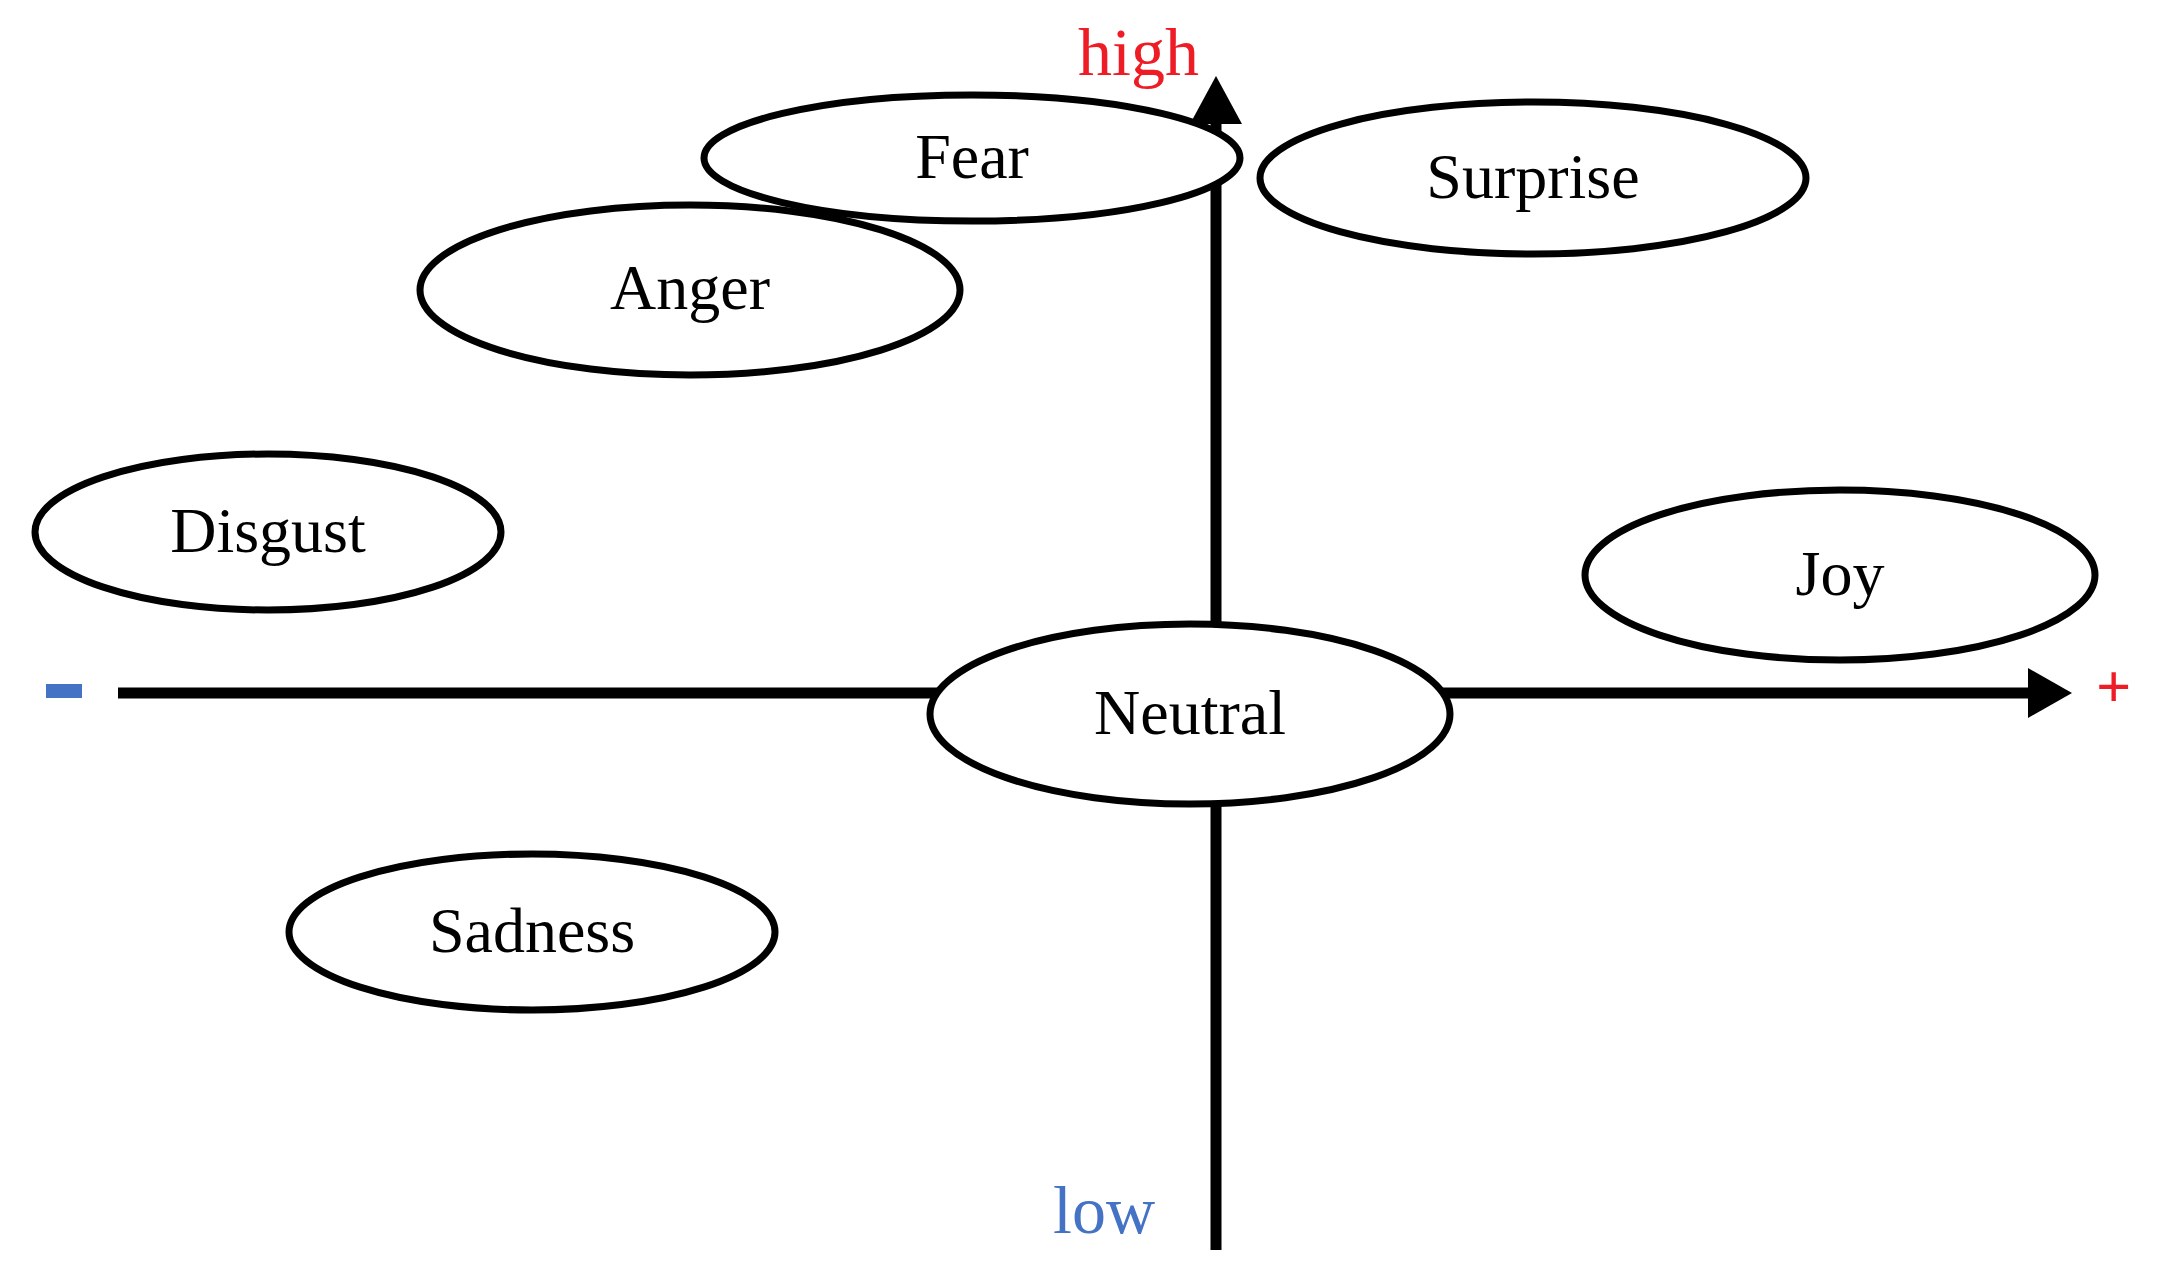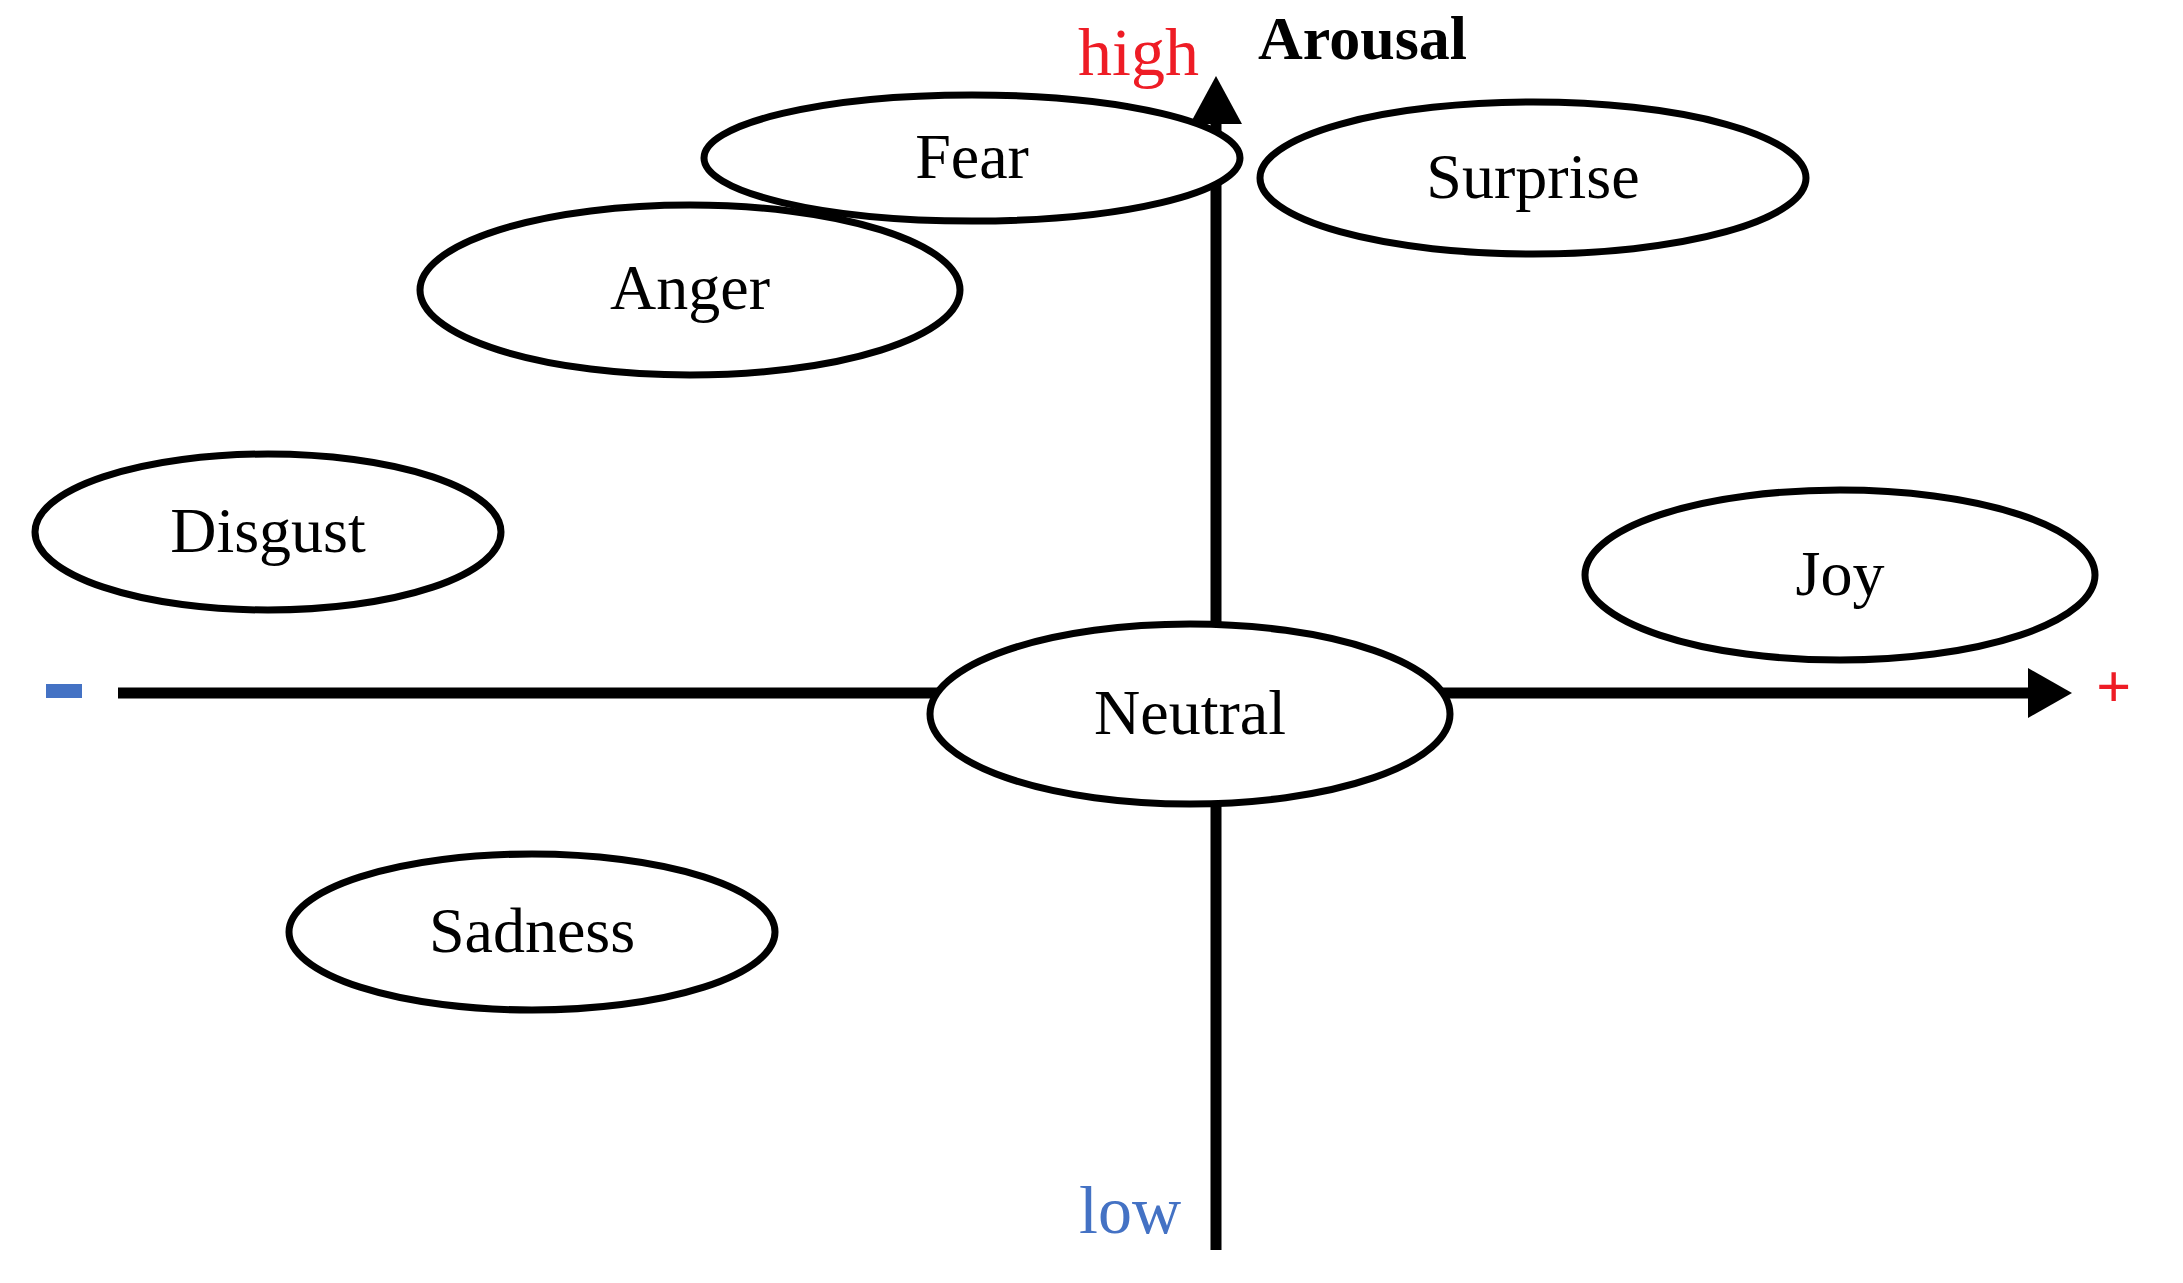--- a/index.html
+++ b/index.html
@@ -66,21 +66,21 @@
     position: absolute;
     font-family: "Liberation Serif", "DejaVu Serif", serif;
     font-size: 62px;
     font-weight: bold;
     white-space: nowrap;
     line-height: 1;
   }
   #label-arousal { left: 1258px; top: 7px; }
   #label-valence { left: 1933px; top: 755px; }
   #label-high    { left: 1078px; top: 18px; }
-  #label-low     { left: 1079px; top: 1176px; }
+  #label-low     { left: 1053px; top: 1176px; }
   #label-plus    { left: 2096px; top: 655px; }
   #minus-sign-shape {
     position: absolute;
     left: 46px;
     top: 684px;
     width: 36px;
     height: 14px;
   }
 </style>
 </head>
@@ -134,21 +134,20 @@
       </g>
 
       <g>
         <ellipse class="emotion-ellipse" cx="1190" cy="714" rx="260" ry="90"></ellipse>
         <text class="emotion-label" x="1190" y="719">Neutral</text>
       </g>
 
     </g>
   </svg>
 
-  <div class="axis-title" id="label-arousal">Arousal</div>
 
 
   <div class="polarity-label" id="label-high" style="color:#EE1C25;">high</div>
 
   <div class="polarity-label" id="label-low" style="color:#4472C4;">low</div>
 
   <div class="sign-label" id="label-plus" style="color:#EE1C25;">+</div>
 
   <svg id="minus-sign-shape" viewBox="0 0 36 14" aria-label="minus">
     <rect x="0" y="0" width="36" height="14" fill="#4472C4"></rect>

